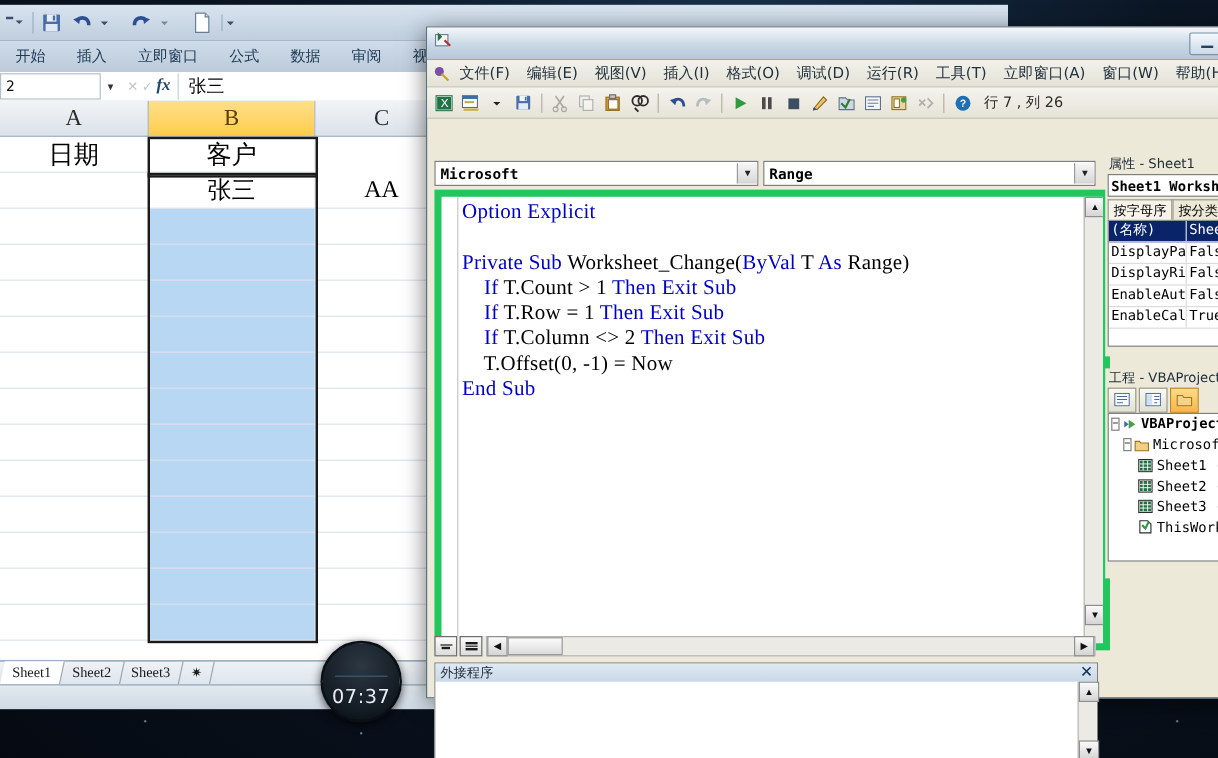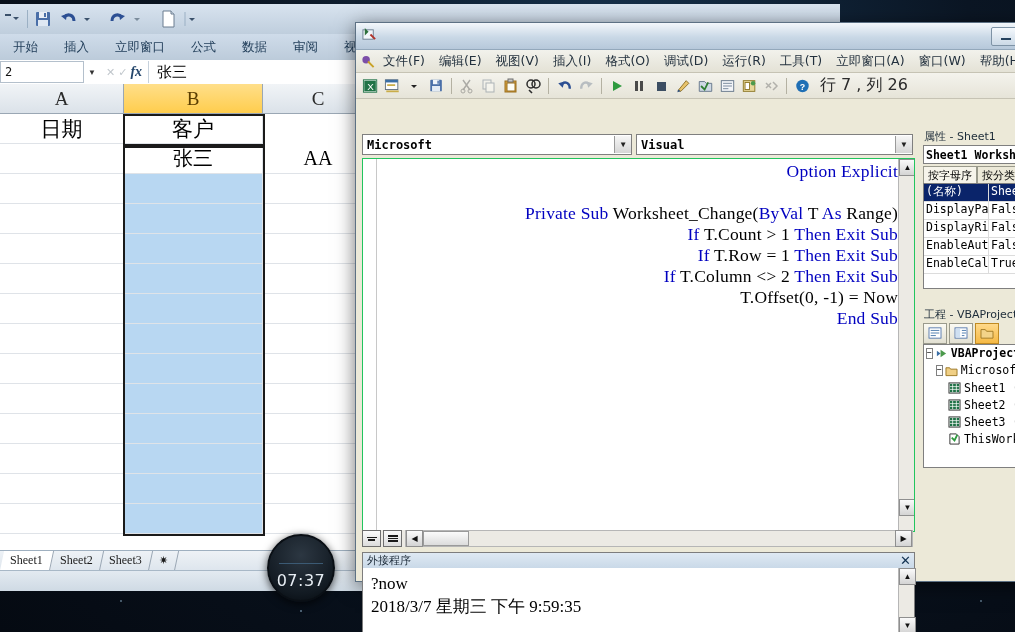--- a/index.html
+++ b/index.html
@@ -78,32 +78,32 @@
   .tbtn .bar{width:10px;height:2px;background:#24425e;margin-top:6px;}
   .vbe-menubar{height:22px;background:linear-gradient(#f2f2ec,#e4e2d6);
     border-bottom:1px solid #c6c3b4;display:flex;align-items:center;padding-left:4px;}
   .mi{font-size:12.5px;color:#23313e;padding:2px 7px;white-space:nowrap;
     font-family:"DejaVu Sans","Liberation Sans",sans-serif;}
   .vbe-toolbar{height:25px;background:linear-gradient(#f4f3ed,#e6e4d8);
     border-bottom:1px solid #c6c3b4;display:flex;align-items:center;padding-left:4px;gap:2px;}
   .tb-ico{width:20px;height:19px;position:relative;display:inline-flex;
     align-items:center;justify-content:center;}
   .tb-sep{width:1px;height:16px;background:#b4b1a2;margin:0 3px;}
-  .tb-pos{font-size:16px;color:#2b2b2b;margin-left:6px;white-space:nowrap;
+  .tb-pos{font-size:12px;color:#2b2b2b;margin-left:6px;white-space:nowrap;
     font-family:"DejaVu Sans","Liberation Sans",sans-serif;}
   
   .vbe-body{position:absolute;left:0;top:73px;right:0;bottom:0;}
   .dropdowns{position:absolute;left:6px;top:38px;width:551px;height:20px;display:flex;gap:4px;}
   .ddl{height:19px;border:1px solid #7f7f7f;background:#fff;display:flex;align-items:center;
     font-size:12px;font-weight:bold;color:#000;padding-left:4px;
     font-family:"DejaVu Sans Mono","Liberation Mono",monospace;}
   .ddl-arrow{margin-left:auto;width:16px;height:17px;background:linear-gradient(#f6f6f6,#d6d6d6);
     border-left:1px solid #9a9a9a;display:flex;align-items:center;justify-content:center;font-size:8px;color:#222;}
   .codearea{position:absolute;left:6px;top:62px;width:551px;height:372px;
-    background:#fff;border:1px solid #22c55e;overflow:hidden;text-align:right;}
+    background:#fff;border:6px solid #22c55e;overflow:hidden;}
   .code-gutter{position:absolute;left:0;top:0;width:13px;height:100%;
     background:#fff;border-right:1px solid #c8c8c8;}
   .code-text{position:absolute;left:17px;top:2px;right:16px;
     font-family:"Liberation Serif","DejaVu Serif",serif;font-size:17.5px;line-height:21px;
     white-space:pre;color:#000;letter-spacing:.2px;}
   .kw{color:#0000c0;}
   .vscroll{position:absolute;right:0;top:0;width:15px;height:100%;background:#eceaE4;
     border-left:1px solid #b6b6b6;}
   .sb-btn{width:15px;height:15px;background:linear-gradient(#fafafa,#d4d4d4);
     border:1px solid #8f8f8f;display:flex;align-items:center;justify-content:center;font-size:8px;color:#111;}
@@ -529,21 +529,21 @@
   </div>
 
   <div class="vbe-body">
 
     <div class="dropdowns">
       <div class="ddl" style="width:268px;">
         <span>Microsoft</span>
         <span class="ddl-arrow">▼</span>
       </div>
       <div class="ddl" style="width:275px;">
-        <span>Visual</span>
+        <span>Range</span>
         <span class="ddl-arrow">▼</span>
       </div>
     </div>
 
     <div class="codearea">
       <div class="code-gutter"></div>
       <div class="code-text" id="code-text"><div><span class="kw">Option</span> <span class="kw">Explicit</span></div><div>&nbsp;</div><div><span class="kw">Private</span> <span class="kw">Sub</span> Worksheet_Change(<span class="kw">ByVal</span> T <span class="kw">As</span> Range)</div><div>    <span class="kw">If</span> T.Count &gt; 1 <span class="kw">Then</span> <span class="kw">Exit</span> <span class="kw">Sub</span></div><div>    <span class="kw">If</span> T.Row = 1 <span class="kw">Then</span> <span class="kw">Exit</span> <span class="kw">Sub</span></div><div>    <span class="kw">If</span> T.Column &lt;&gt; 2 <span class="kw">Then</span> <span class="kw">Exit</span> <span class="kw">Sub</span></div><div>    T.Offset(0, -1) = Now</div><div><span class="kw">End</span> <span class="kw">Sub</span></div></div>
       <div class="vscroll">
         <div class="sb-btn">▲</div>
         <div style="position:absolute;bottom:15px;width:15px;" class="sb-btn">▼</div>
@@ -566,22 +566,20 @@
         <div class="sb-btn" style="margin-left:auto;">▶</div>
       </div>
     </div>
 
     <div class="imm-win">
       <div class="imm-title">
         <span>外接程序</span>
         <span class="imm-close">✕</span>
       </div>
       <div class="imm-body">
-        <div class="imm-text">?now
-2018/3/7 星期三 下午 9:59:35</div>
         <div class="vscroll" style="height:66px;">
           <div class="sb-btn">▲</div>
           <div style="position:absolute;bottom:0;width:15px;" class="sb-btn">▼</div>
         </div>
 
       </div>
     </div>
 
     <div class="prop-win">
       <div class="panel-title">属性 - Sheet1</div>

